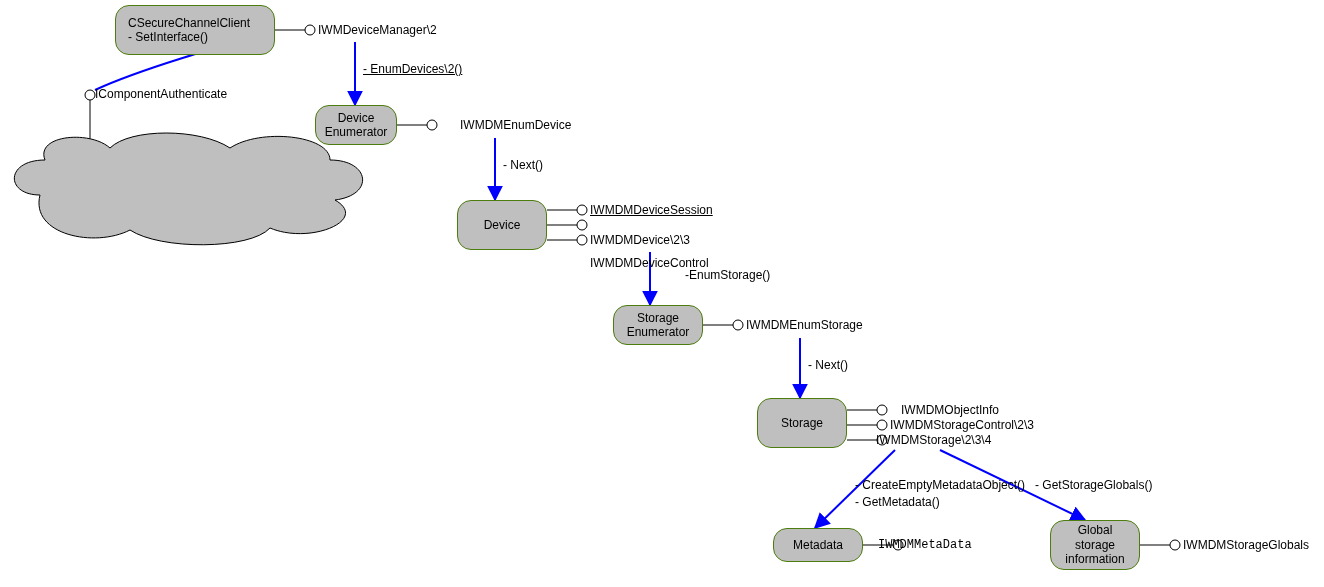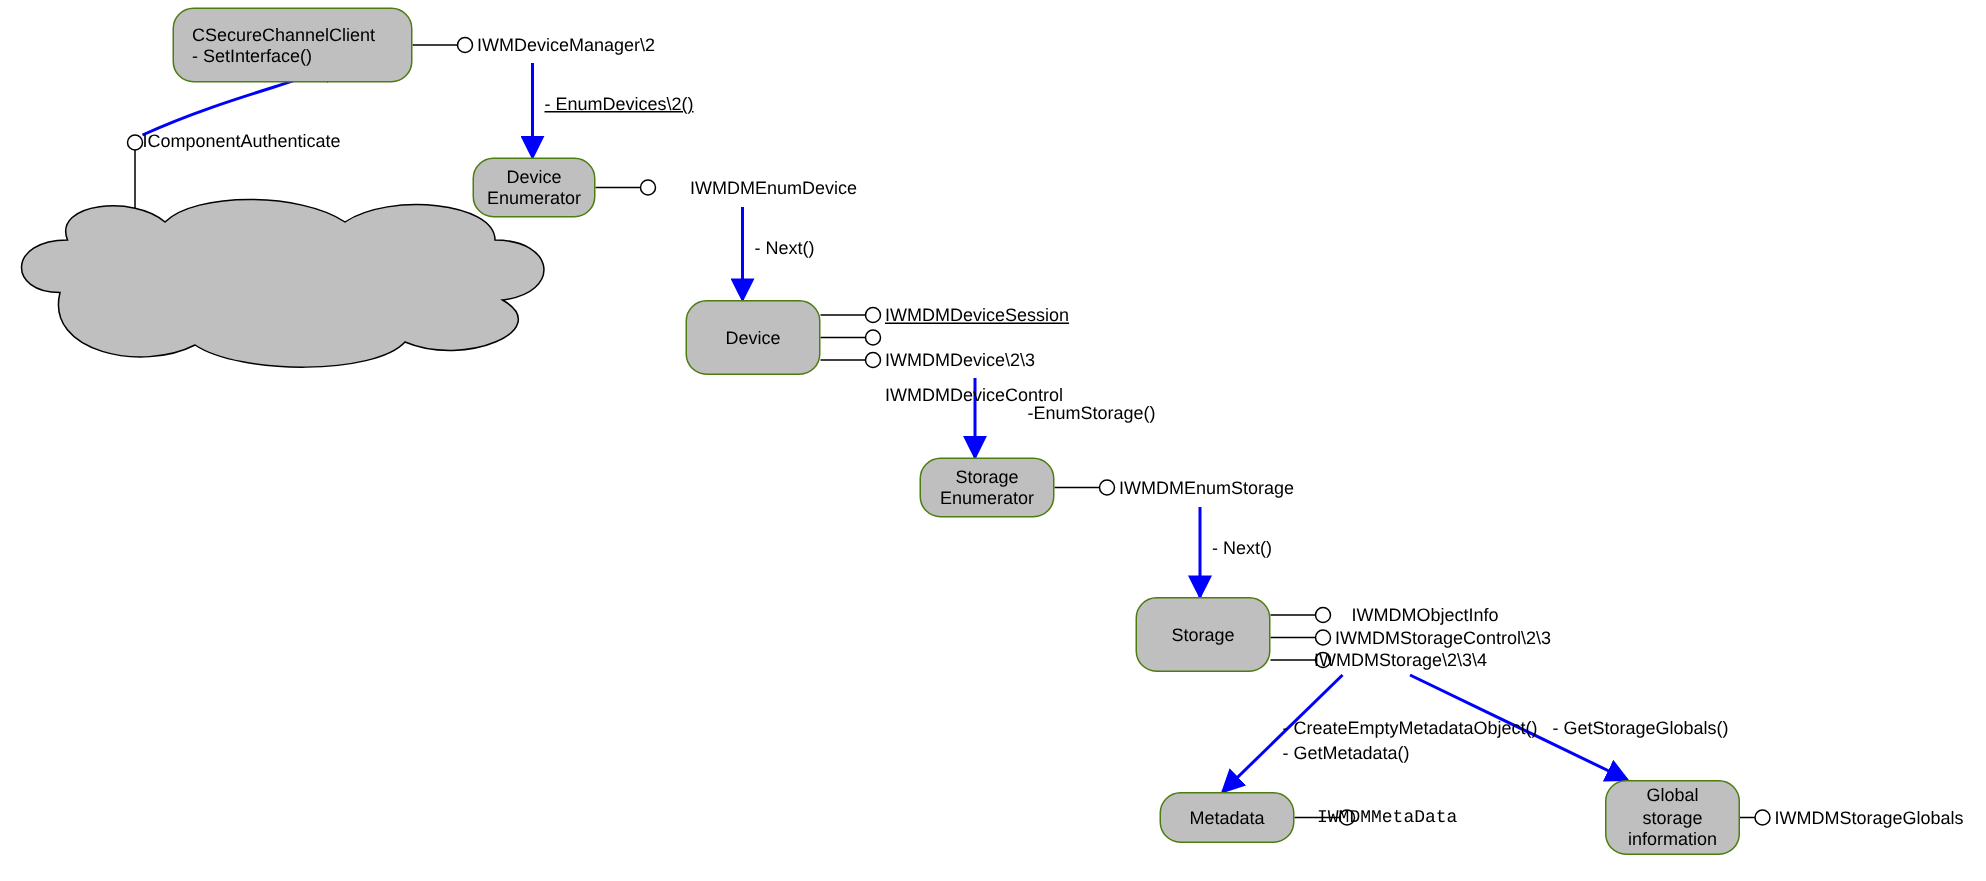--- a/index.html
+++ b/index.html
@@ -137,21 +137,21 @@
   </div>
 
   <div class="node" style="left:757px; top:398px; width:90px; height:50px;">
     <span class="inner">Storage</span>
   </div>
 
   <div class="node" style="left:773px; top:528px; width:90px; height:34px;">
     <span class="inner">Metadata</span>
   </div>
 
-  <div class="node" style="left:1050px; top:520px; width:90px; height:50px;margin-left:20px;">
+  <div class="node" style="left:1050px; top:520px; width:90px; height:50px;">
     <span class="inner">Global
 storage
 information</span>
   </div>
 
   <div class="label" style="left:318px; top:23px;">IWMDeviceManager\2</div>
   <div class="label" style="left:95px; top:87px;">IComponentAuthenticate</div>
   <div class="label" style="left:440px; top:118px;margin-left:20px;">IWMDMEnumDevice</div>
   <div class="label" style="left:590px; top:203px;text-decoration:underline;">IWMDMDeviceSession</div>
   <div class="label" style="left:590px; top:218px;margin-top:38px;">IWMDMDeviceControl</div>

